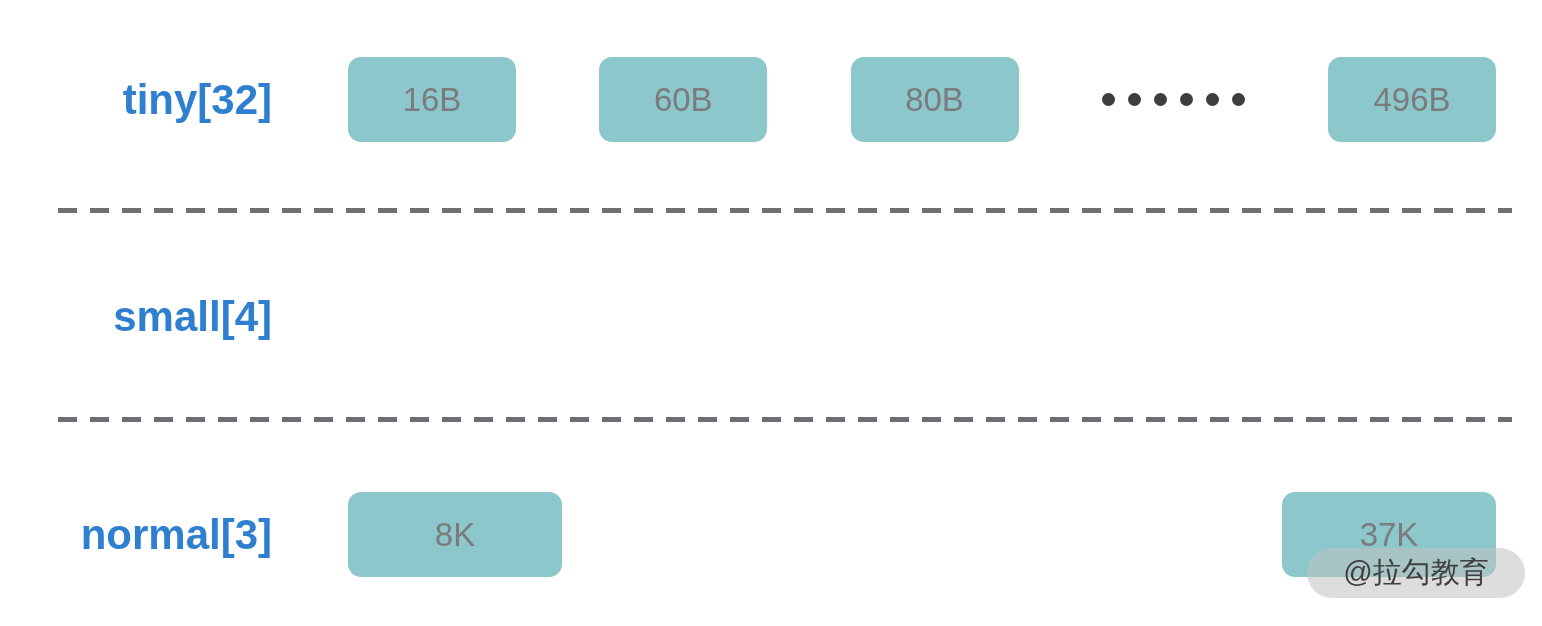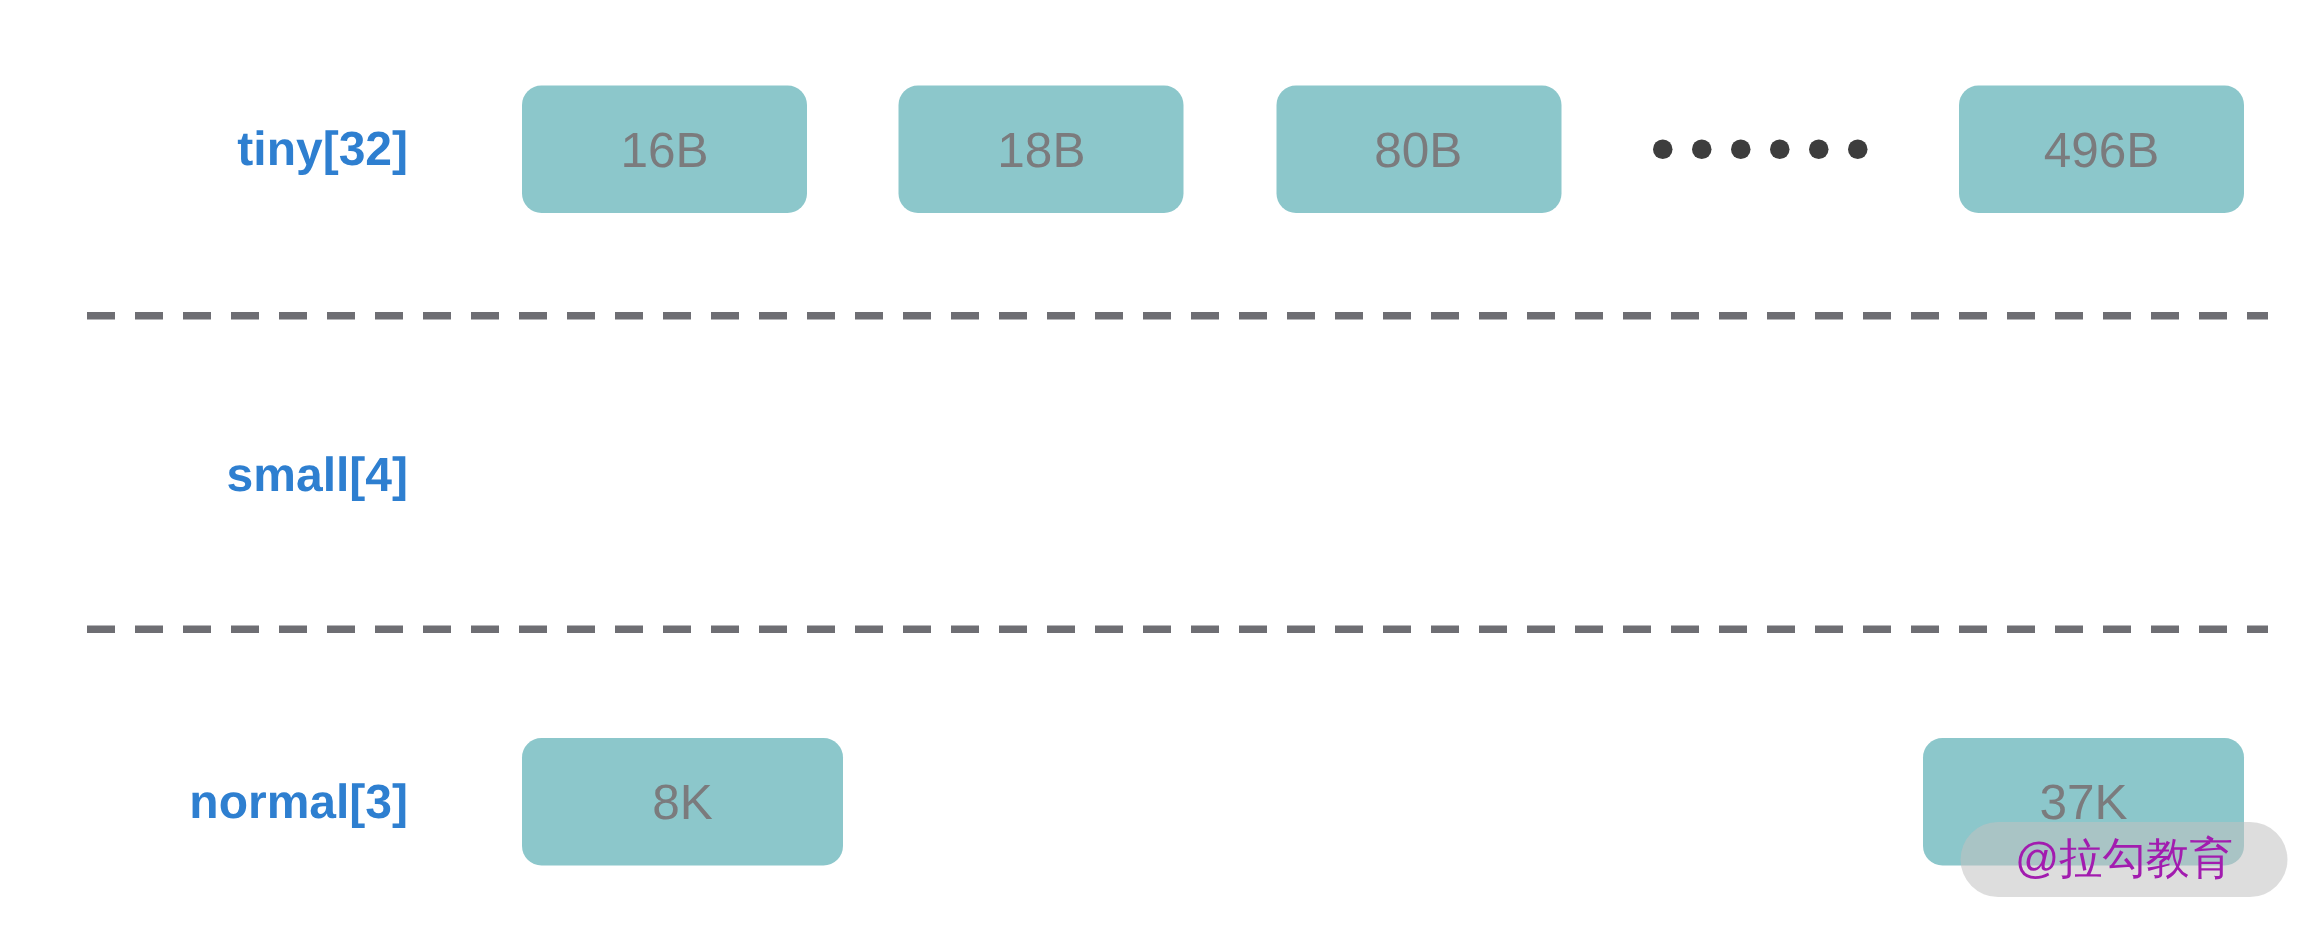--- a/index.html
+++ b/index.html
@@ -12,68 +12,68 @@
     overflow: hidden;
   }
   .row { position: absolute; left: 0; width: 100%; height: 85px; }
   .row-tiny   { top: 57px; }
   .row-small  { top: 274px; }
   .row-normal { top: 492px; }
   .row-label {
     position: absolute; left: 0; top: 0;
     width: 272px; height: 85px;
     display: flex; align-items: center; justify-content: flex-end;
-    font-size: 32px; font-weight: 600; color: #2E7FD0;
+    font-size: 42px; font-weight: 600; color: #2E7FD0;
     white-space: nowrap;
   }
   .boxes {
     position: absolute; left: 348px; right: 46px; top: 0; height: 85px;
     display: flex; justify-content: space-between; align-items: center;
   }
   .box {
     height: 85px; border-radius: 13px;
     background: #8CC7CB; color: #7B7B7D;
     display: flex; align-items: center; justify-content: center;
     font-size: 33px;
   }
-  .row-tiny .box   { width: 190px; }
+  .row-tiny .box   { width: 168px; }
   .row-small .box  { width: 186px; }
   .row-normal .box { width: 214px; }
   .dots {
     width: 143px; height: 85px;
     display: flex; align-items: center; justify-content: center;
     gap: 13px;
   }
   .dot { width: 13px; height: 13px; border-radius: 50%; background: #3D3D3D; }
   .divider {
     position: absolute; left: 58px; width: 1454px; height: 5px;
     background: repeating-linear-gradient(90deg, #6E6E73 0 19px, transparent 19px 32px);
   }
   .divider-1 { top: 208px; }
   .divider-2 { top: 417px; }
   .watermark {
     position: absolute; left: 1307px; top: 548px;
     width: 218px; height: 50px; border-radius: 25px;
     background: rgba(193,193,193,0.55);
-    color: #a21caf; font-size: 29px;
+    color: #404040; font-size: 29px;
     display: flex; align-items: center; justify-content: center;
     z-index: 5;
     white-space: nowrap;
   }
 </style>
 </head>
 <body>
 
 <div class="canvas">
 
   <div class="row row-tiny">
     <div class="row-label">tiny[32]</div>
     <div class="boxes">
       <div class="box">16B</div>
-      <div class="box">18B</div>
+      <div class="box">60B</div>
       <div class="box">80B</div>
       <div class="dots">
           <span class="dot"></span>
           <span class="dot"></span>
           <span class="dot"></span>
           <span class="dot"></span>
           <span class="dot"></span>
           <span class="dot"></span>
         </div>
       <div class="box">496B</div>

